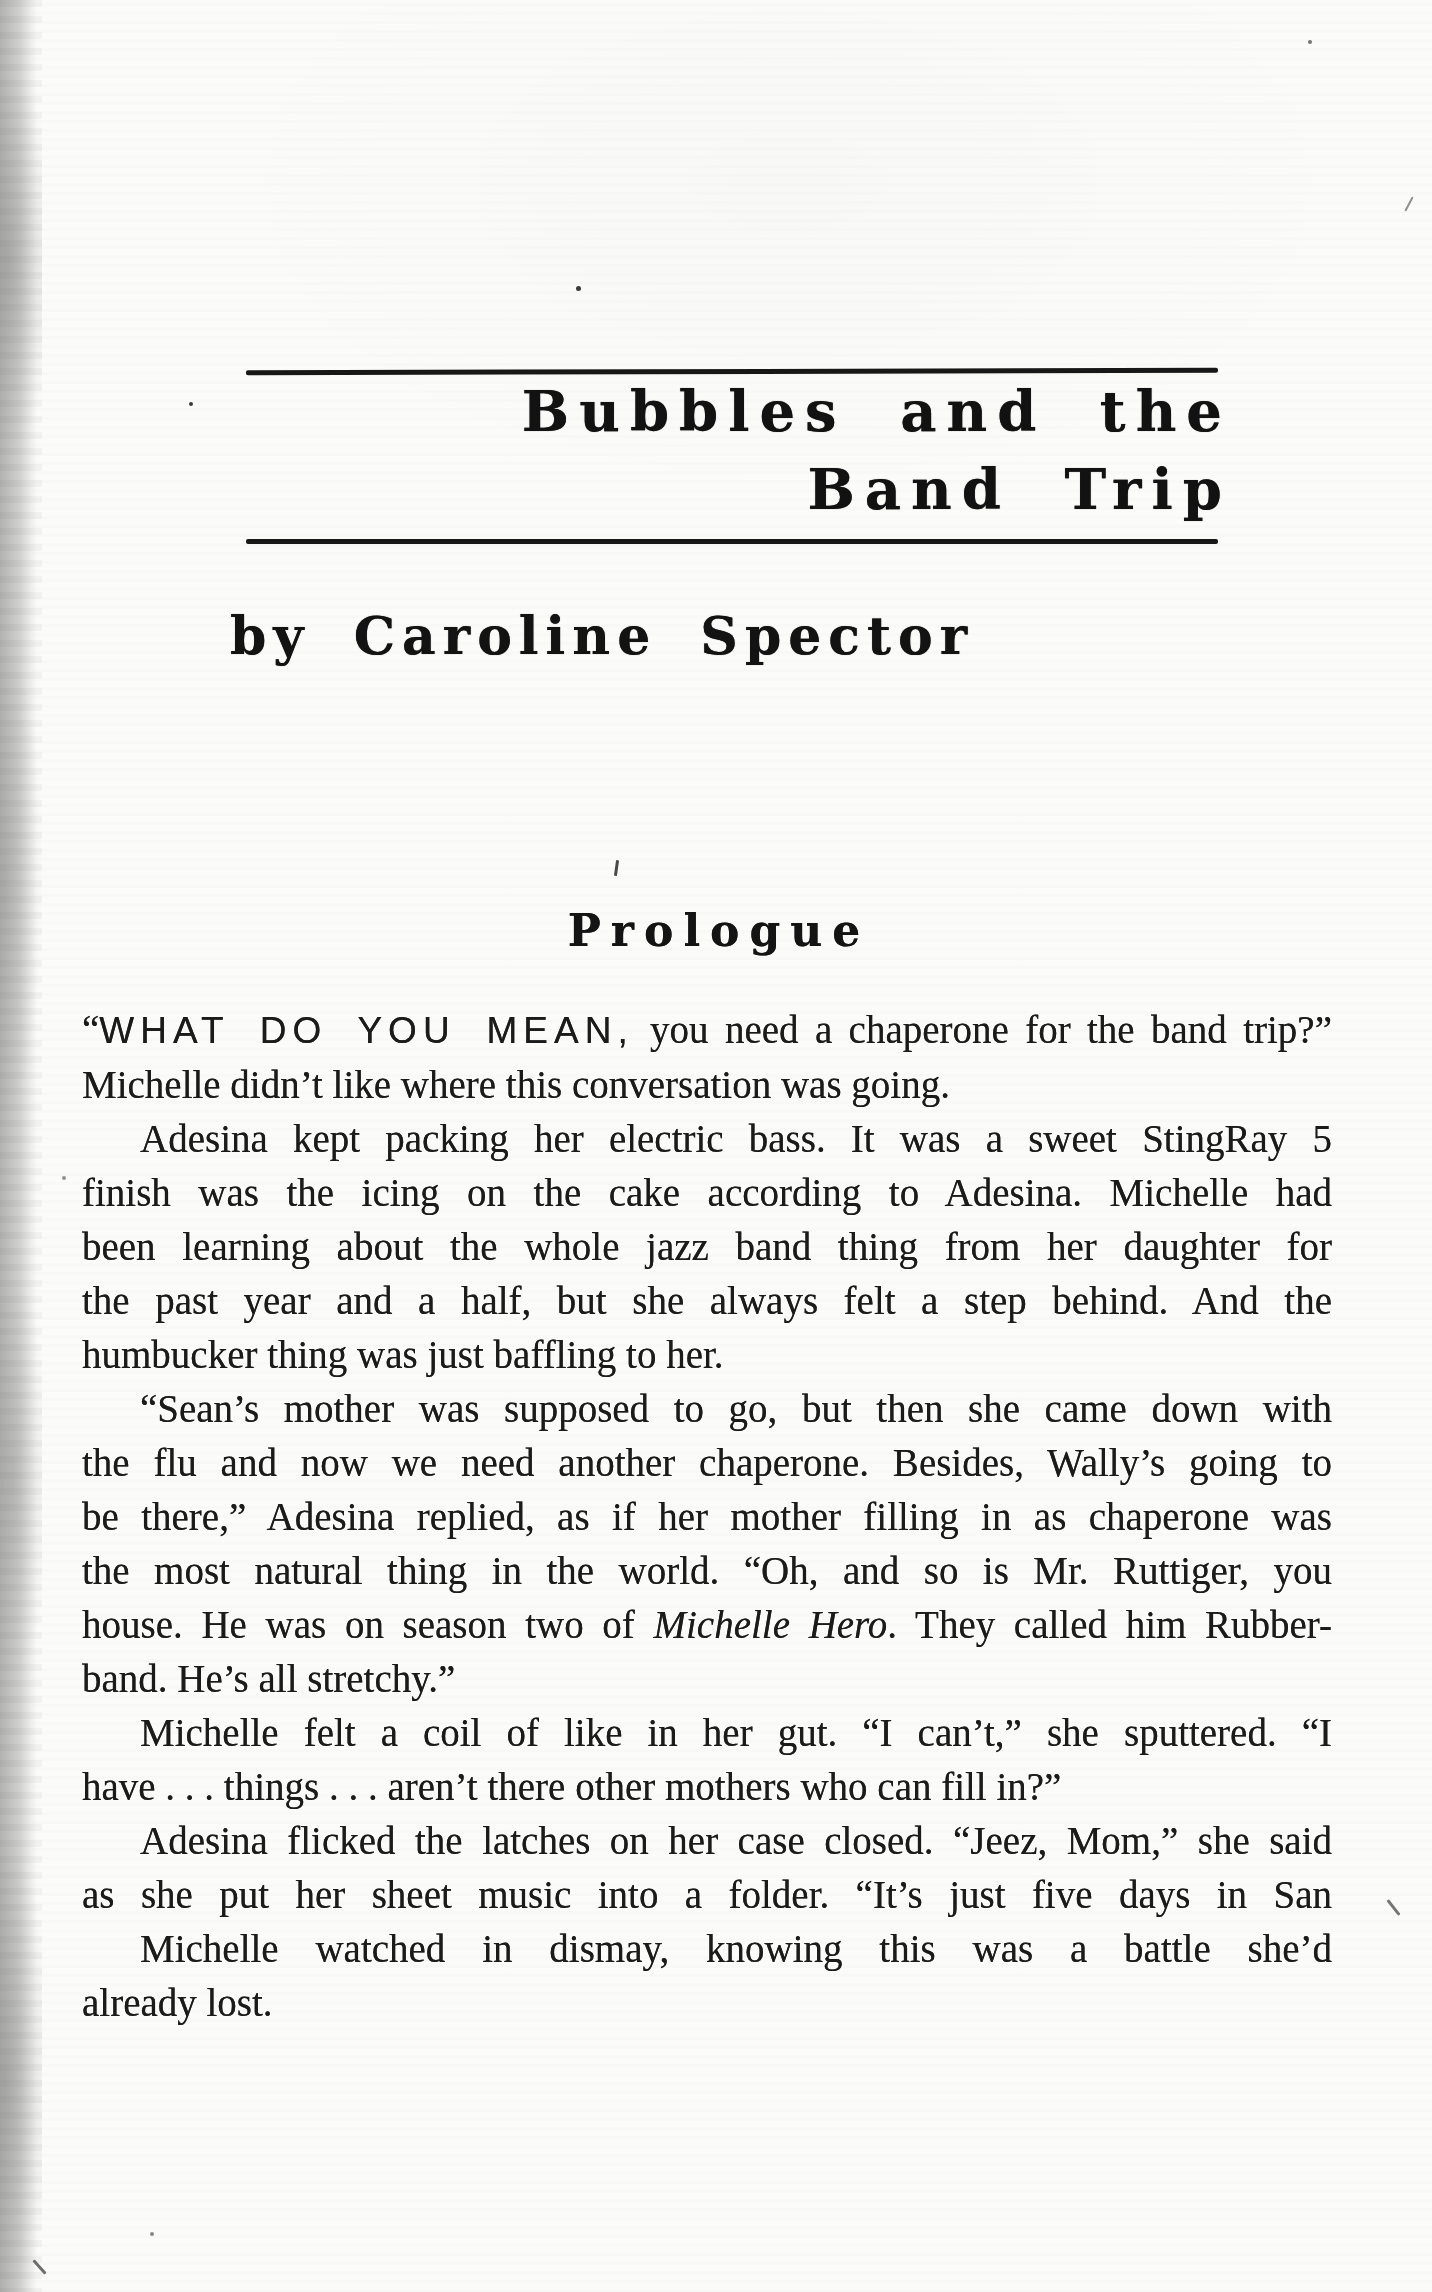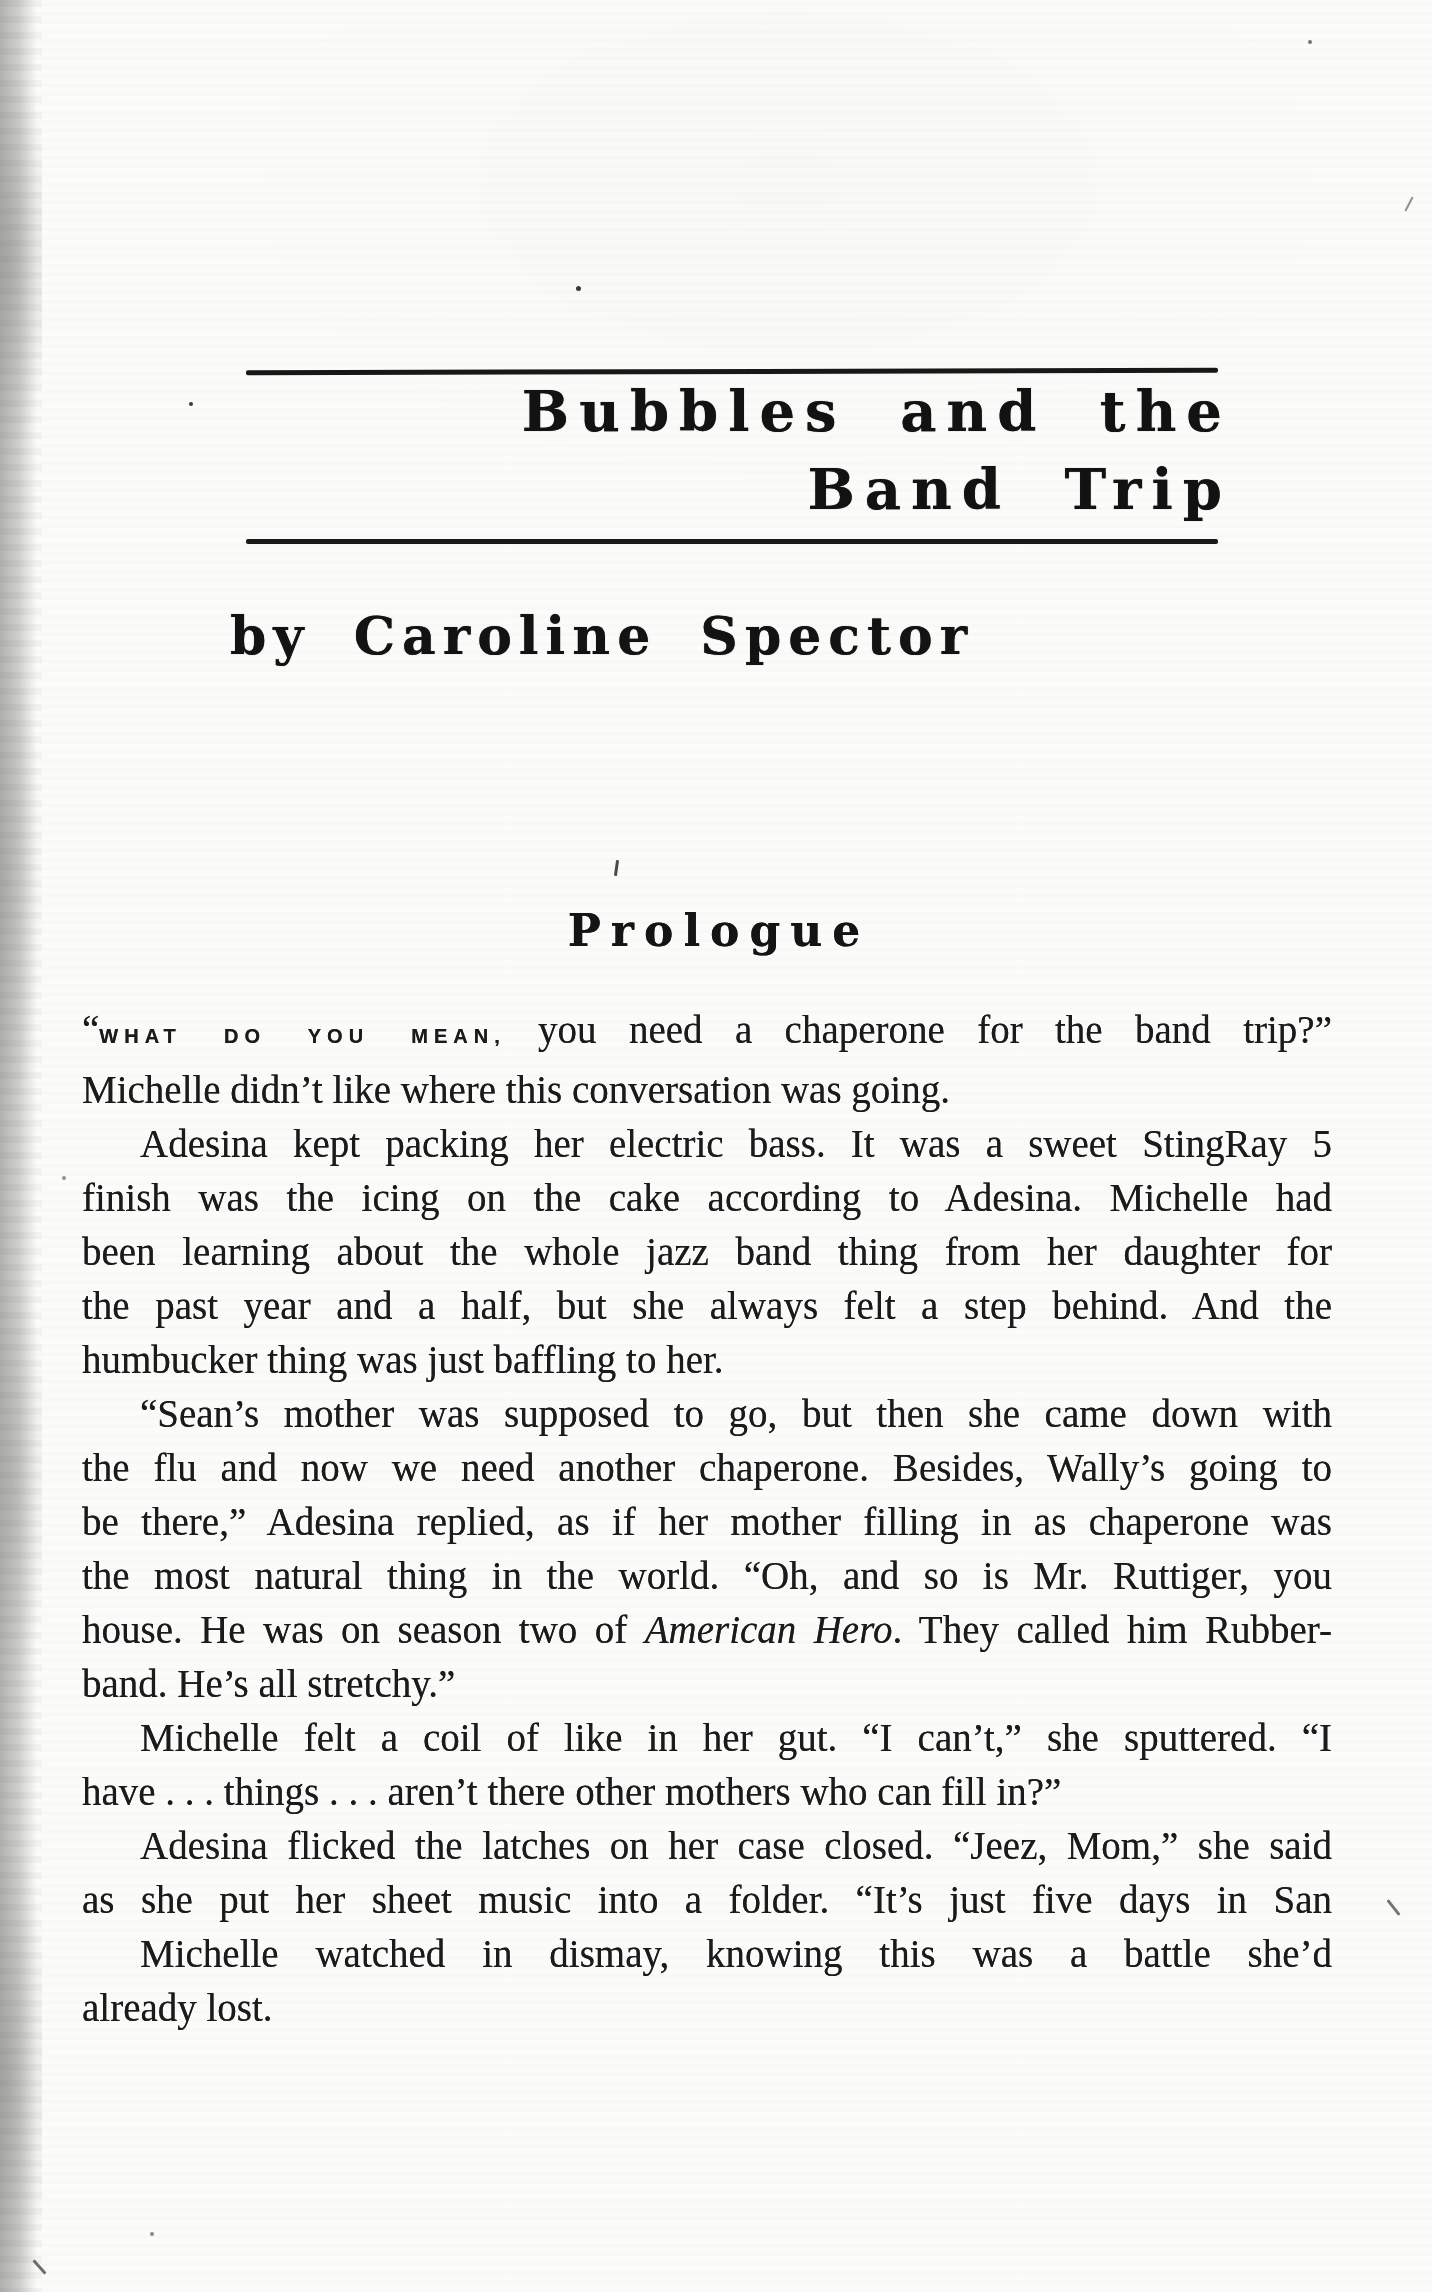--- a/index.html
+++ b/index.html
@@ -32,21 +32,21 @@
          text-shadow:0 0 0.7px rgba(10,10,10,.85);}
   .prologue{position:absolute;left:0;top:903px;width:1438px;text-align:center;
          font-family:"DejaVu Serif",serif;font-weight:700;font-size:44px;line-height:56px;
          letter-spacing:10px;color:#141414;text-shadow:0 0 0.6px rgba(10,10,10,.8);}
   .bodytext{position:absolute;left:82px;top:1003px;width:1250px;
          font-family:"Liberation Serif",serif;font-size:39px;line-height:54px;color:#1b1b1b;
          text-shadow:0 0 0.55px rgba(20,20,20,.8);}
   .bl{white-space:normal;}
   .just{text-align:justify;text-align-last:justify;}
   .ind{padding-left:58px;}
-  .lead{font-family:"Liberation Sans",sans-serif;font-weight:700;font-size:20px;
+  .lead{font-family:"Liberation Sans",sans-serif;font-weight:400;font-size:37px;
         letter-spacing:6px;word-spacing:8px;}
   em{font-style:italic;}
   
   .speck{position:absolute;background:#3a3a38;border-radius:50%;pointer-events:none;}
   .tick{position:absolute;background:#4a4a48;border-radius:1px;pointer-events:none;}
 </style>
 </head>
 <body>
 
 <div class="page">
@@ -71,21 +71,21 @@
     <div class="bl just ind">Adesina kept packing her electric bass. It was a sweet StingRay 5</div>
     <div class="bl just">finish was the icing on the cake according to Adesina. Michelle had</div>
     <div class="bl just">been learning about the whole jazz band thing from her daughter for</div>
     <div class="bl just">the past year and a half, but she always felt a step behind. And the</div>
     <div class="bl">humbucker thing was just baffling to her.</div>
 
     <div class="bl just ind">“Sean’s mother was supposed to go, but then she came down with</div>
     <div class="bl just">the flu and now we need another chaperone. Besides, Wally’s going to</div>
     <div class="bl just">be there,” Adesina replied, as if her mother filling in as chaperone was</div>
     <div class="bl just">the most natural thing in the world. “Oh, and so is Mr. Ruttiger, you</div>
-    <div class="bl just"><span>house. He was on season two of </span><em>American Hero</em><span>. They called him Rubber-</span></div>
+    <div class="bl just"><span>house. He was on season two of </span><em>Michelle Hero</em><span>. They called him Rubber-</span></div>
     <div class="bl">band. He’s all stretchy.”</div>
 
     <div class="bl just ind">Michelle felt a coil of like in her gut. “I can’t,” she sputtered. “I</div>
     <div class="bl">have . . . things . . . aren’t there other mothers who can fill in?”</div>
 
     <div class="bl just ind">Adesina flicked the latches on her case closed. “Jeez, Mom,” she said</div>
     <div class="bl just">as she put her sheet music into a folder. “It’s just five days in San</div>
 
     <div class="bl just ind">Michelle watched in dismay, knowing this was a battle she’d</div>
     <div class="bl">already lost.</div>

